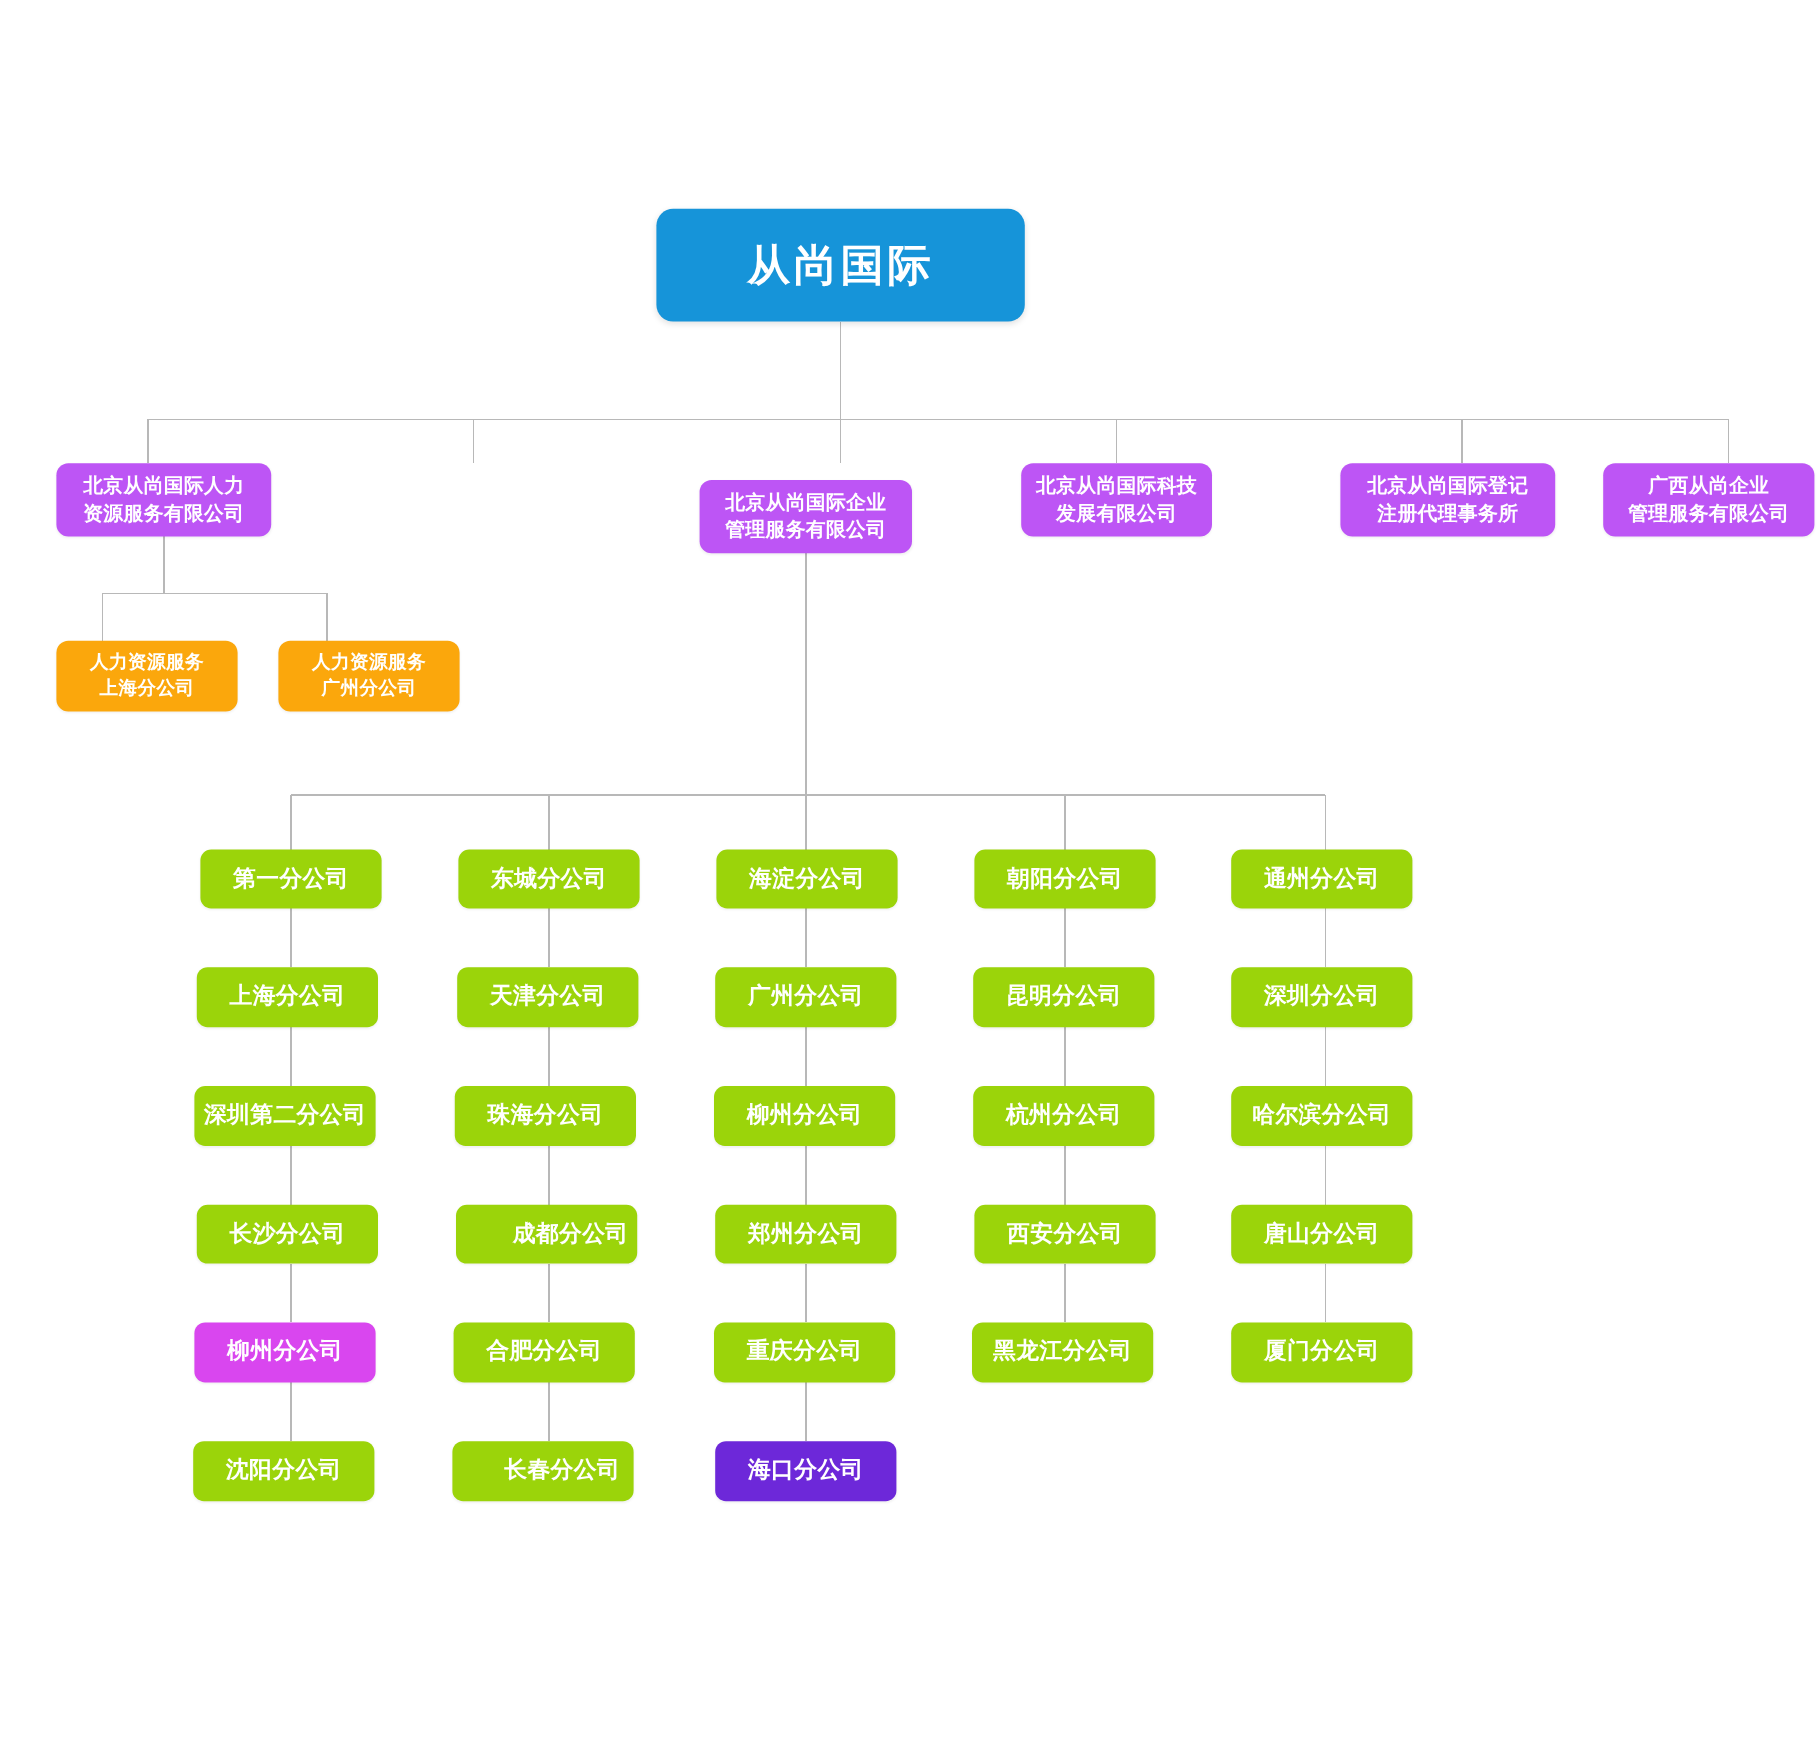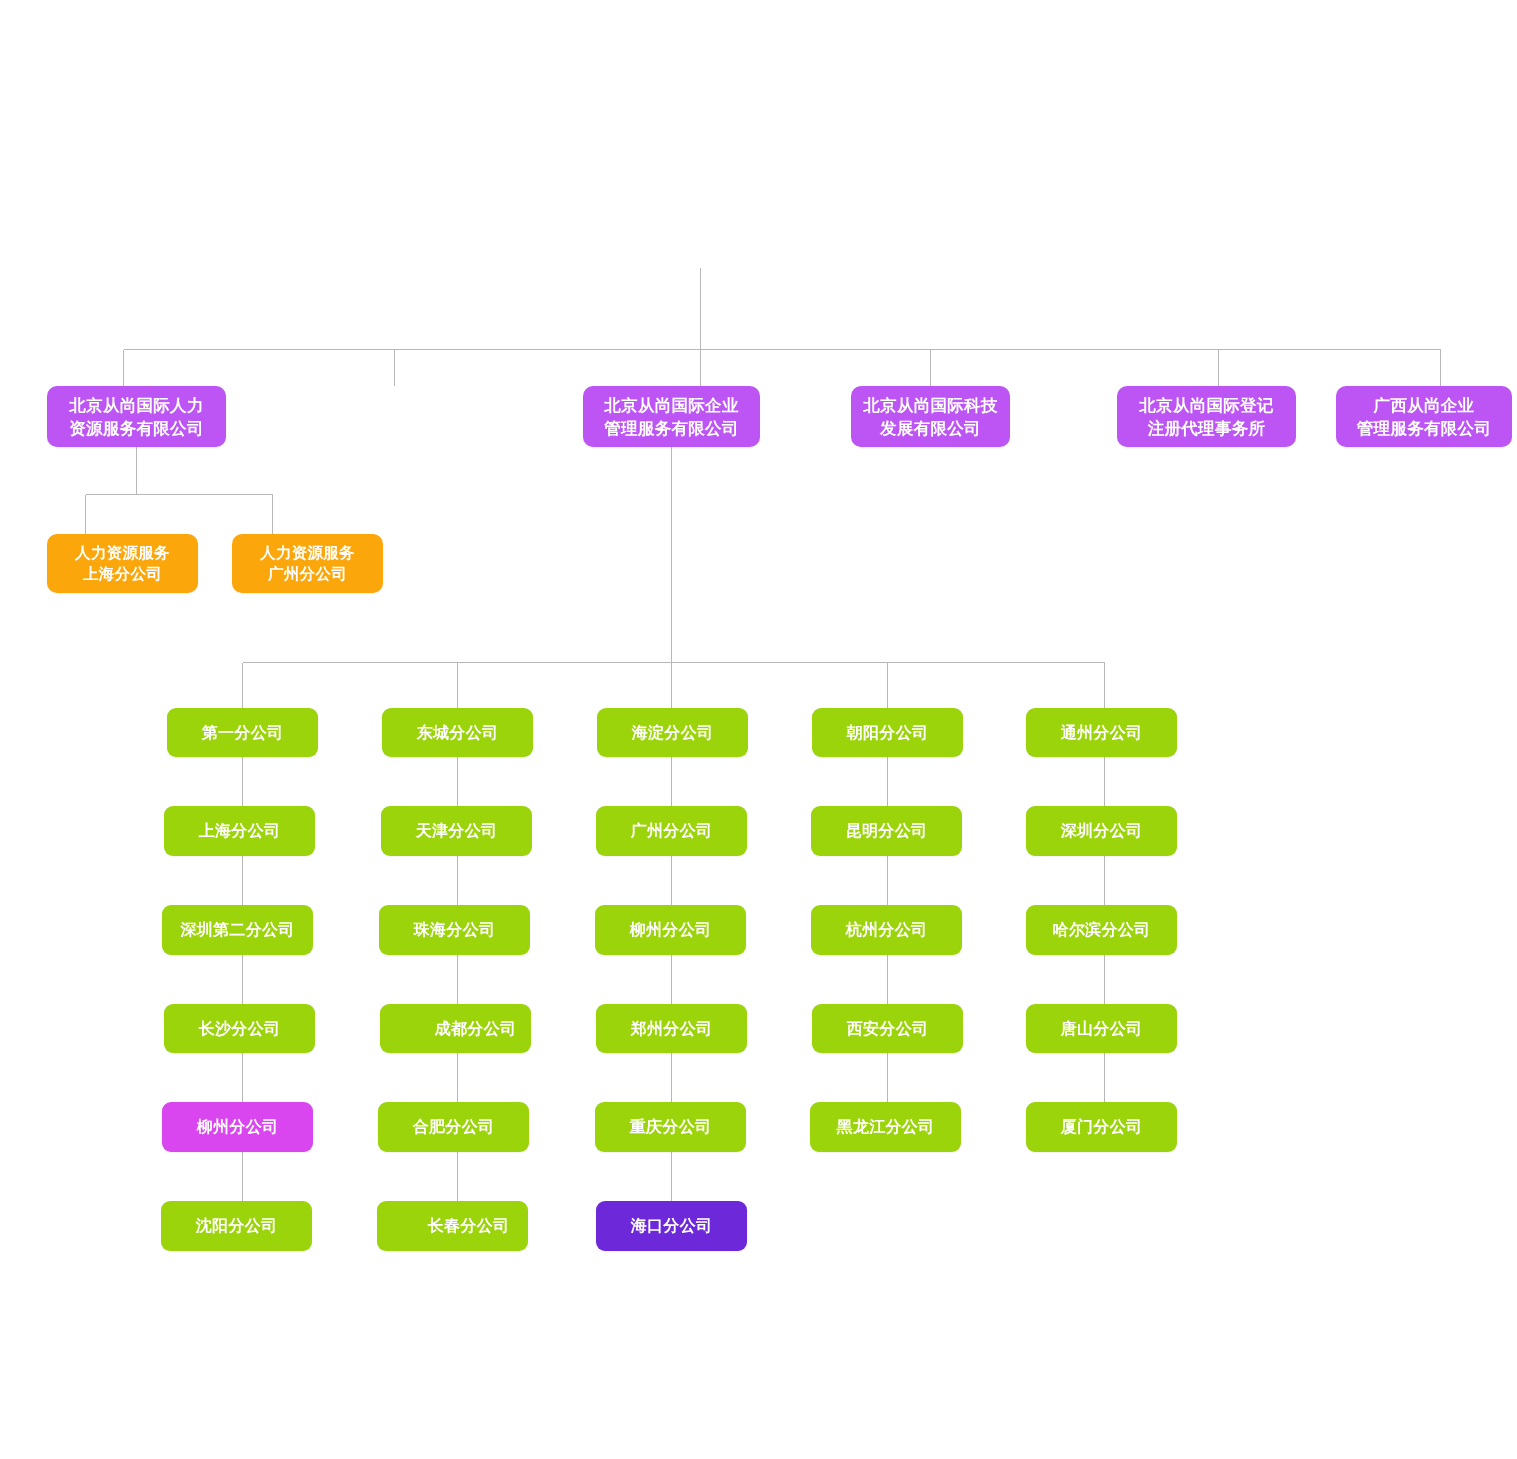--- a/index.html
+++ b/index.html
@@ -49,21 +49,21 @@
   }
   .node.lvl2 {
     font-size: 16.5px;
     border-radius: 10px;
   }
   .node.hr {
     font-size: 15.5px;
     border-radius: 10px;
   }
   .node.branch {
-    font-size: 16px;
+    font-size: 19px;
   }
 </style>
 </head>
 <body>
 
 <div id="canvas">
 
   <svg id="edge-layer" viewBox="0 0 1517 1459" xmlns="http://www.w3.org/2000/svg">
     <g stroke="#b8b8b8" stroke-width="1.4" fill="none" shape-rendering="crispEdges">
 
@@ -113,26 +113,29 @@
       <path d="M887.5,955 L887.5,1004"></path>
       <path d="M887.5,1053 L887.5,1102"></path>
 
       <path d="M1104.5,757 L1104.5,806"></path>
       <path d="M1104.5,856 L1104.5,905"></path>
       <path d="M1104.5,955 L1104.5,1004"></path>
       <path d="M1104.5,1053 L1104.5,1102"></path>
     </g>
   </svg>
 
+  <div class="node root" style="left:547px; top:174px; width:307px; height:94px; background:#1694d9;">
+    <span>从尚国际</span>
+  </div>
 
   <div class="node lvl2" style="left:47px; top:386px; width:179px; height:61px; background:#bd55f5;">
     <span>北京从尚国际人力
 资源服务有限公司</span>
   </div>
-  <div class="node lvl2" style="left:583px; top:386px; width:177px; height:61px; background:#bd55f5;">
+  <div class="node lvl2" style="left:583px; top:400px; width:177px; height:61px; background:#bd55f5;">
     <span>北京从尚国际企业
 管理服务有限公司</span>
   </div>
   <div class="node lvl2" style="left:851px; top:386px; width:159px; height:61px; background:#bd55f5;">
     <span>北京从尚国际科技
 发展有限公司</span>
   </div>
   <div class="node lvl2" style="left:1117px; top:386px; width:179px; height:61px; background:#bd55f5;">
     <span>北京从尚国际登记
 注册代理事务所</span>

